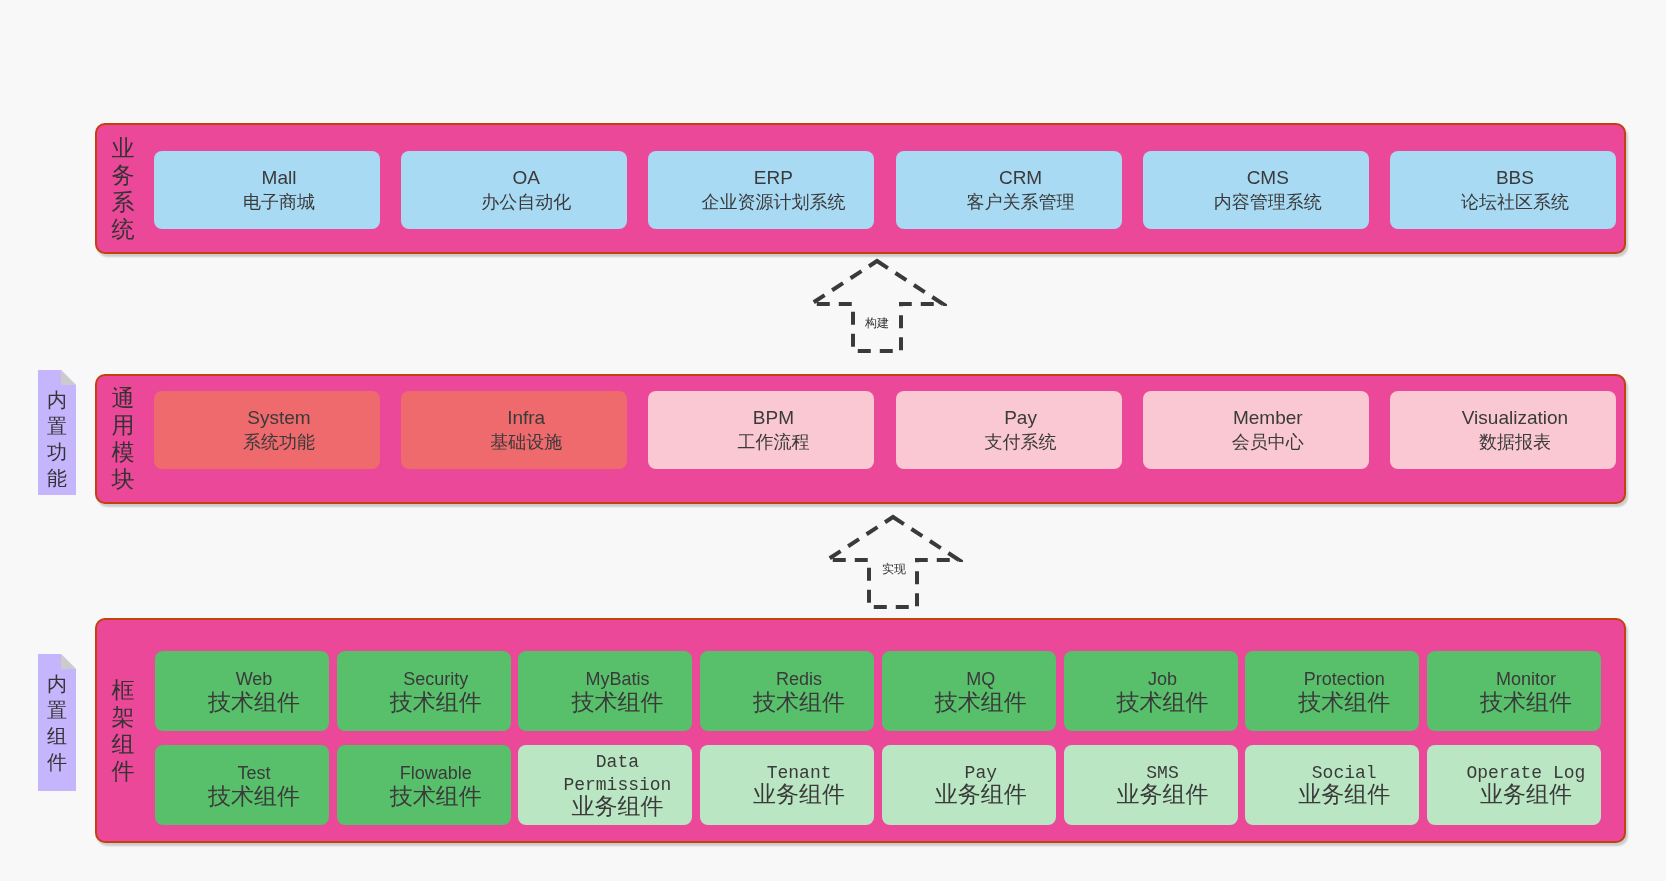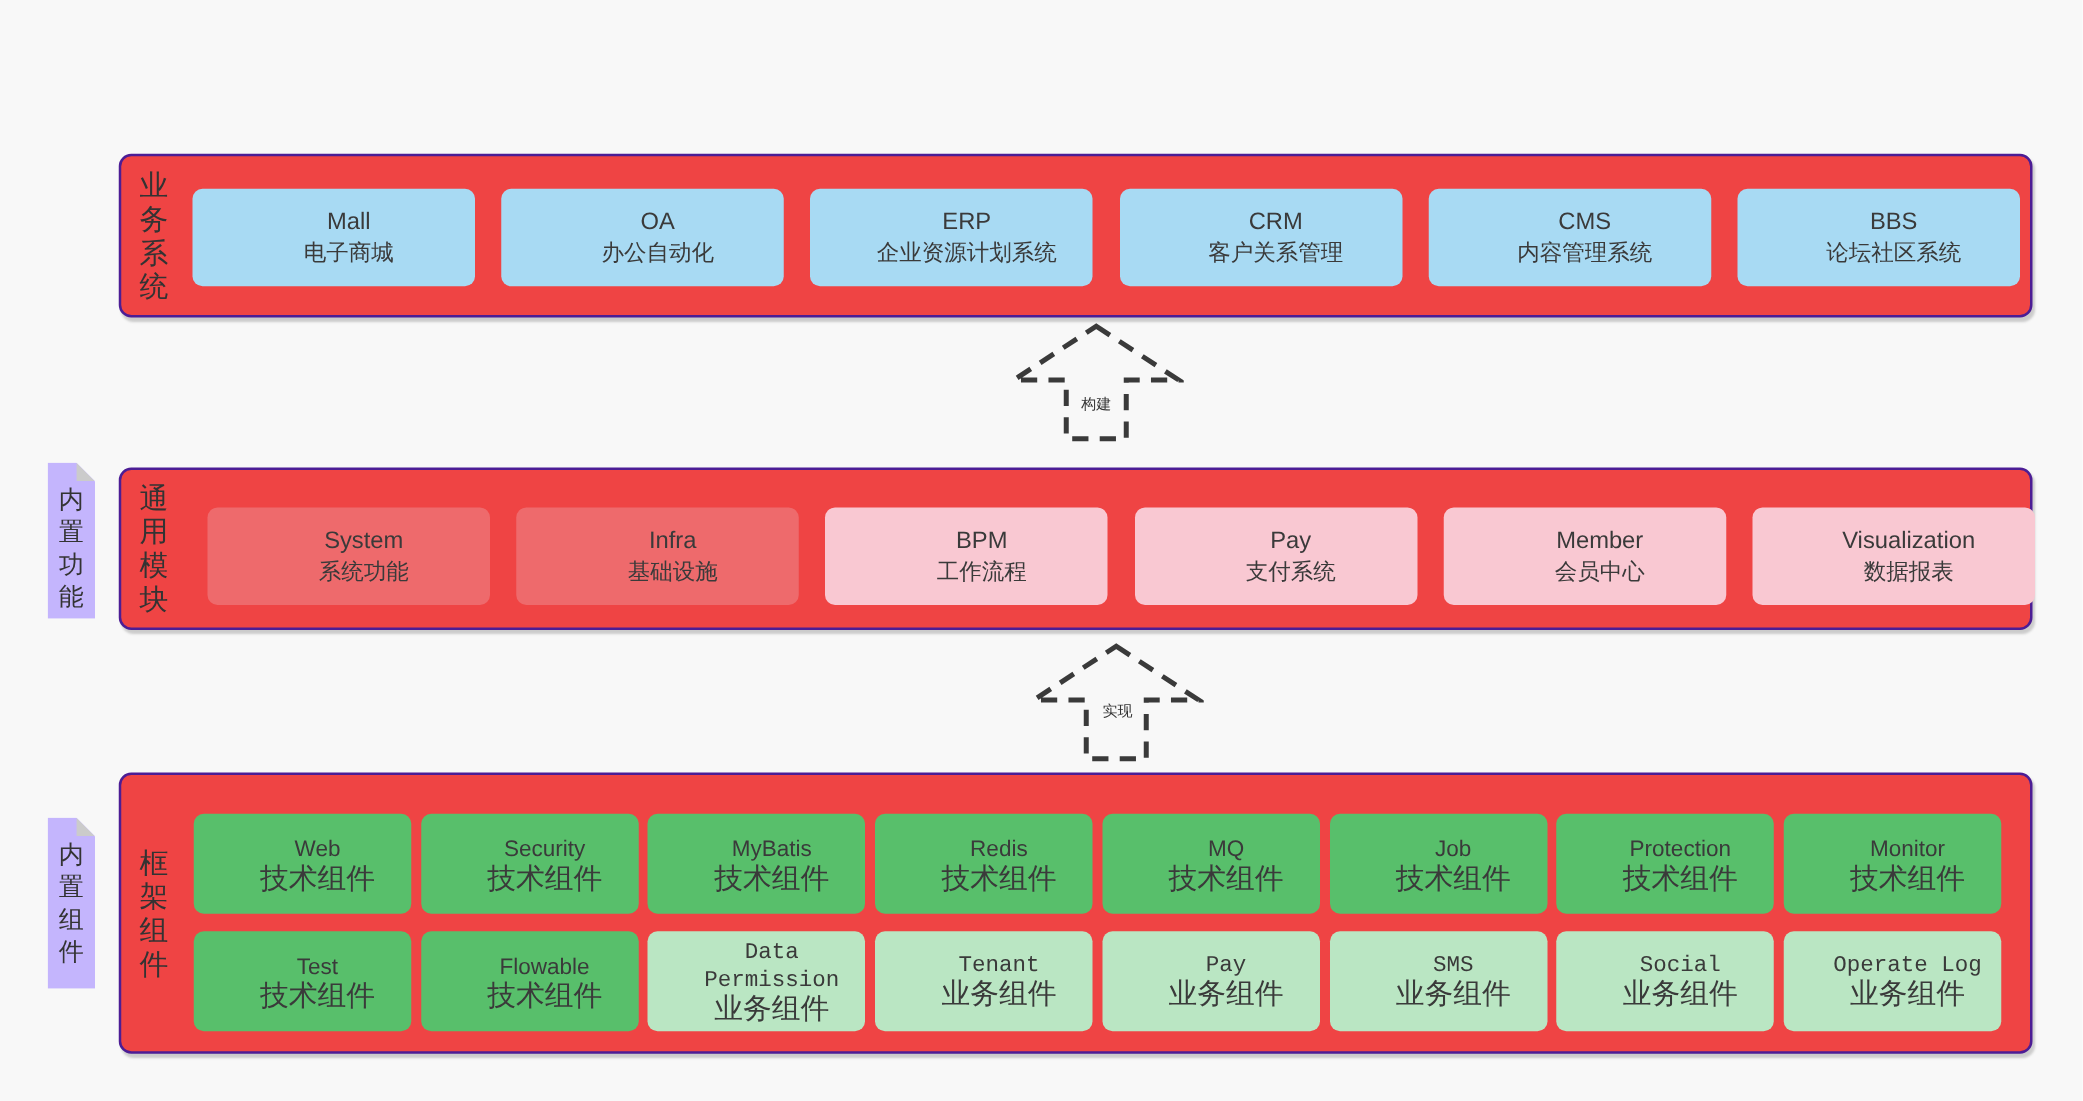--- a/index.html
+++ b/index.html
@@ -3,39 +3,39 @@
 <meta charset="utf-8">
 <style>
   html,body { margin:0; padding:0; }
   .canvas {
     position:relative; width:1666px; height:881px;
     background:#f8f8f8; overflow:hidden;
     font-family:"Liberation Sans", sans-serif; color:#3a3a3a;
   }
   .panel {
     position:absolute; left:95px; width:1531px; box-sizing:border-box;
-    background:#ef4444; border:2px solid #4c1d95; border-radius:10px;
+    background:#ec4899; border:2px solid #c2410c; border-radius:10px;
     box-shadow:2px 3px 2px rgba(0,0,0,0.18);
   }
   #panel-business  { top:123px; height:131px; }
   #panel-modules   { top:374px; height:130px; }
   #panel-framework { top:618px; height:225px; }
 
   .v-label {
     position:absolute; left:12px; top:50%; transform:translateY(-50%);
     width:28px; text-align:center; word-break:break-all;
     font-size:23px; line-height:27px; color:#333;
   }
   .row {
     position:absolute; display:flex; justify-content:space-between;
   }
   .row6 { left:57px; width:1462px; }
   .row8 { left:58px; width:1446px; }
   #panel-business .row6 { top:26px; }
-  #panel-modules  .row6 { top:30px;margin-left:12px; }
+  #panel-modules  .row6 { top:15px; }
   .row-top    { top:31px; }
   .row-bottom { top:125px; }
 
   .box {
     border-radius:8px; display:flex; flex-direction:column;
     justify-content:center; align-items:center; text-align:center;padding-left:24px;
   }
   .w202 { width:202px; height:78px; }
   .w150 { width:150px; height:80px; }
   .box .t { font-size:19px; line-height:25px; }

